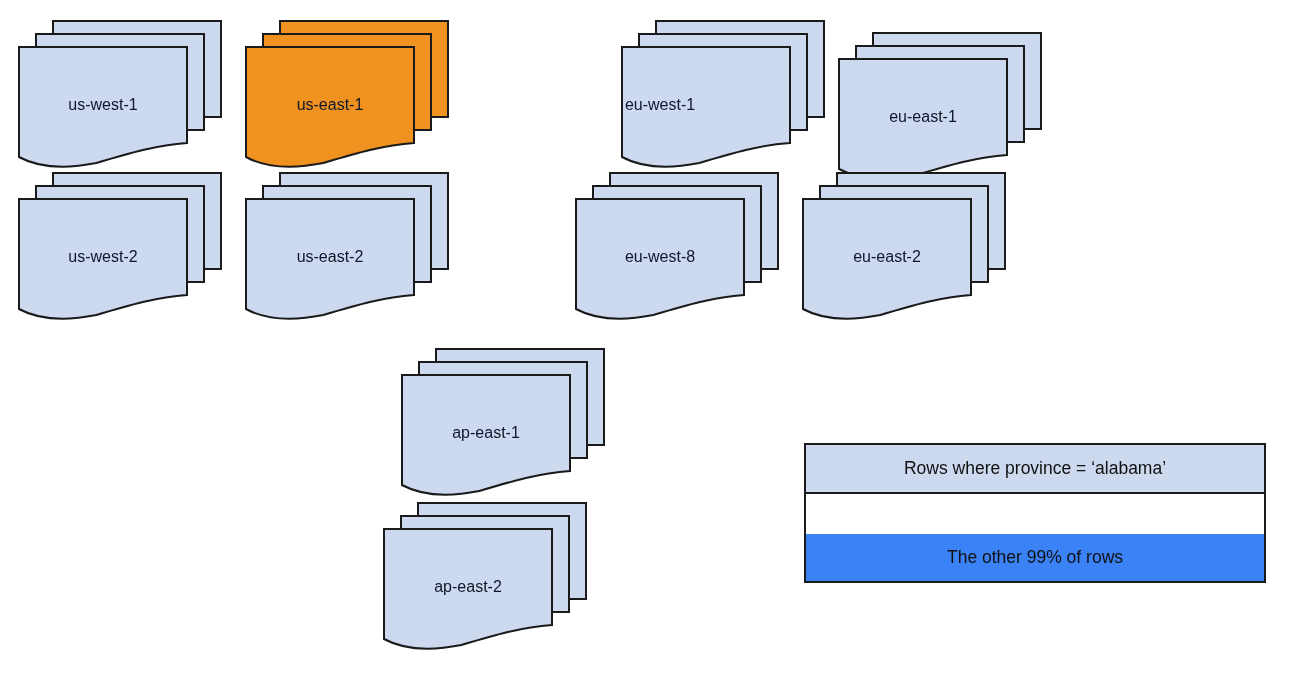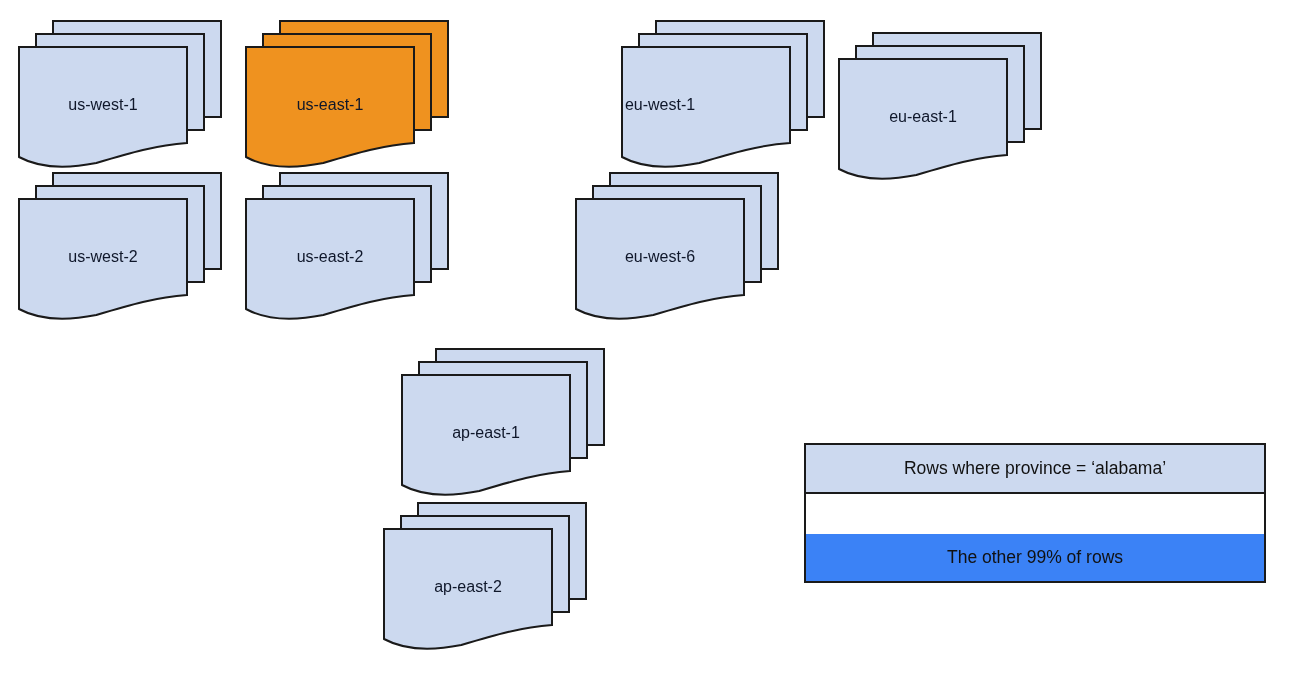--- a/index.html
+++ b/index.html
@@ -146,21 +146,35 @@
         <g transform="translate(35,1)">
           <path d="M 0 0 L 168 0 L 168 96 L 0 96 Z" fill="#ccd9ef" stroke="#1a1a1a" stroke-width="2" stroke-linejoin="miter"></path>
         </g>
         <g transform="translate(18,14)">
           <path d="M 0 0 L 168 0 L 168 96 L 0 96 Z" fill="#ccd9ef" stroke="#1a1a1a" stroke-width="2" stroke-linejoin="miter"></path>
         </g>
         <g transform="translate(1,27)">
           <path d="M 0 0 L 168 0 L 168 96 C 137.76 98, 110.88 106, 77.28 116 C 47.040000000000006 122, 20.16 121, 0 110 Z" fill="#ccd9ef" stroke="#1a1a1a" stroke-width="2" stroke-linejoin="miter"></path>
         </g>
       </svg>
-      <div class="doc-label" style="left: 1px; top: 75.56px; width: 168px;">eu-west-6</div>
+      <div class="doc-label" style="left: 1px; top: 75.56px; width: 168px;">eu-west-8</div>
+    </div>
+    <div class="doc-stack" style="left: 802px; top: 172px; width: 202px; height: 144px;">
+      <svg width="206" height="148">
+        <g transform="translate(35,1)">
+          <path d="M 0 0 L 168 0 L 168 96 L 0 96 Z" fill="#ccd9ef" stroke="#1a1a1a" stroke-width="2" stroke-linejoin="miter"></path>
+        </g>
+        <g transform="translate(18,14)">
+          <path d="M 0 0 L 168 0 L 168 96 L 0 96 Z" fill="#ccd9ef" stroke="#1a1a1a" stroke-width="2" stroke-linejoin="miter"></path>
+        </g>
+        <g transform="translate(1,27)">
+          <path d="M 0 0 L 168 0 L 168 96 C 137.76 98, 110.88 106, 77.28 116 C 47.040000000000006 122, 20.16 121, 0 110 Z" fill="#ccd9ef" stroke="#1a1a1a" stroke-width="2" stroke-linejoin="miter"></path>
+        </g>
+      </svg>
+      <div class="doc-label" style="left: 1px; top: 75.56px; width: 168px;">eu-east-2</div>
     </div>
     <div class="doc-stack" style="left: 401px; top: 348px; width: 202px; height: 144px;">
       <svg width="206" height="148">
         <g transform="translate(35,1)">
           <path d="M 0 0 L 168 0 L 168 96 L 0 96 Z" fill="#ccd9ef" stroke="#1a1a1a" stroke-width="2" stroke-linejoin="miter"></path>
         </g>
         <g transform="translate(18,14)">
           <path d="M 0 0 L 168 0 L 168 96 L 0 96 Z" fill="#ccd9ef" stroke="#1a1a1a" stroke-width="2" stroke-linejoin="miter"></path>
         </g>
         <g transform="translate(1,27)">

